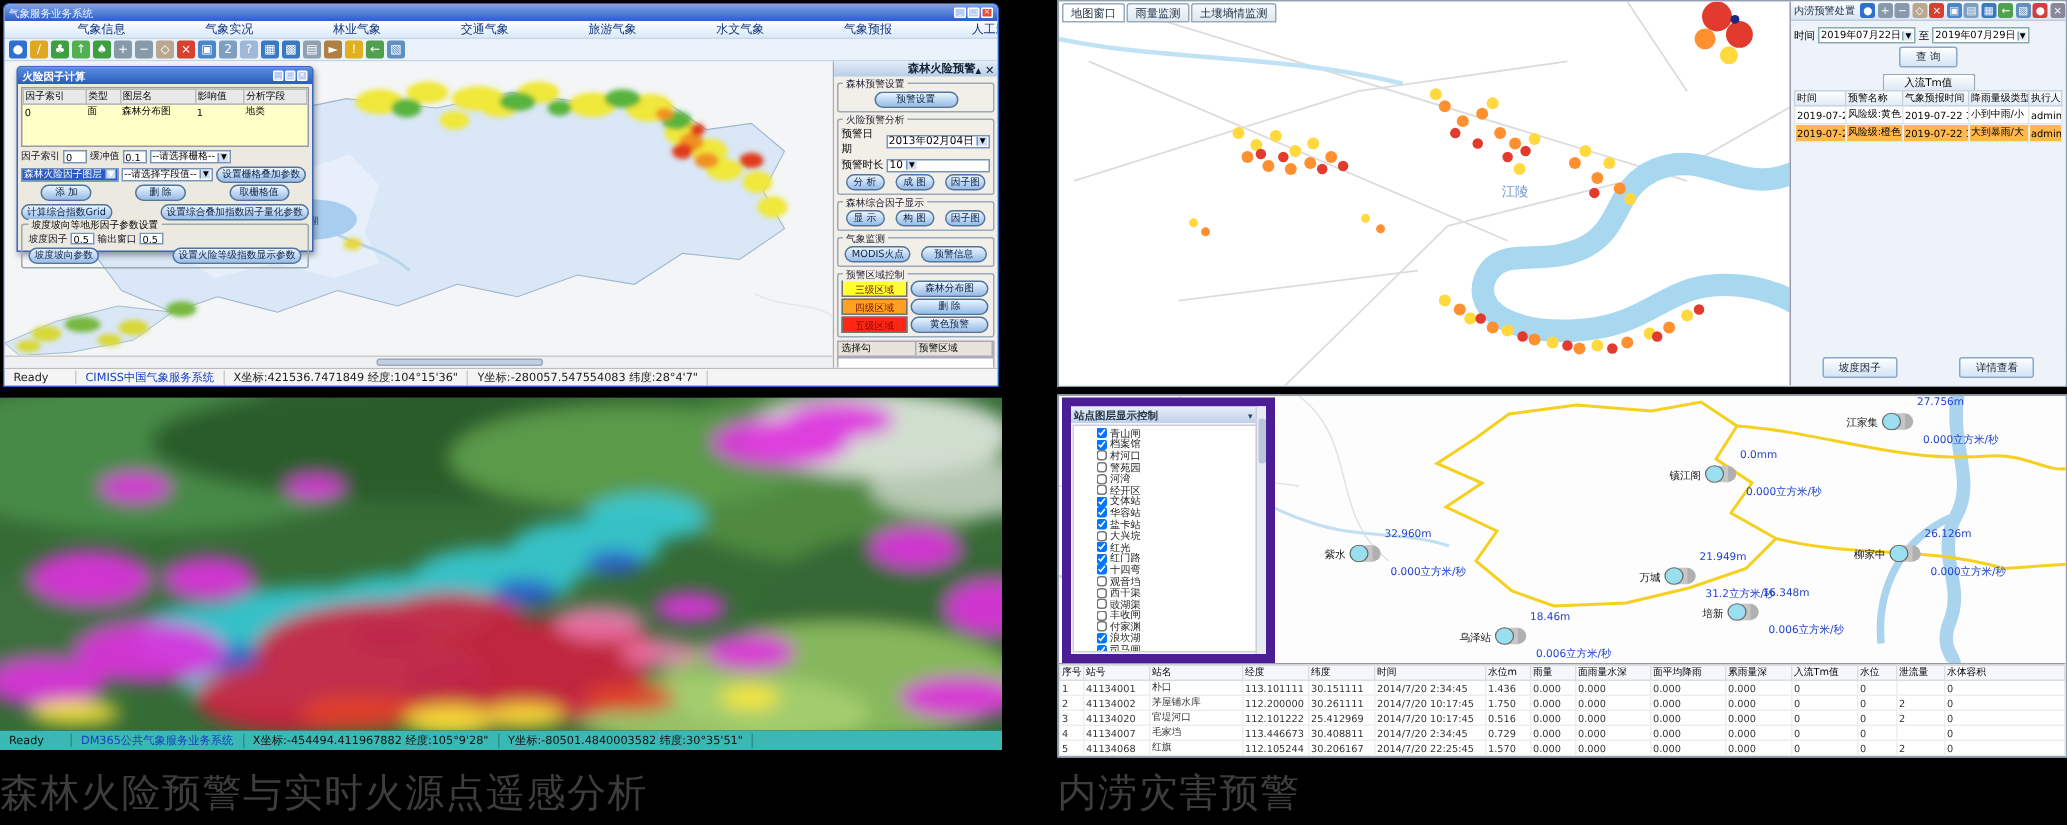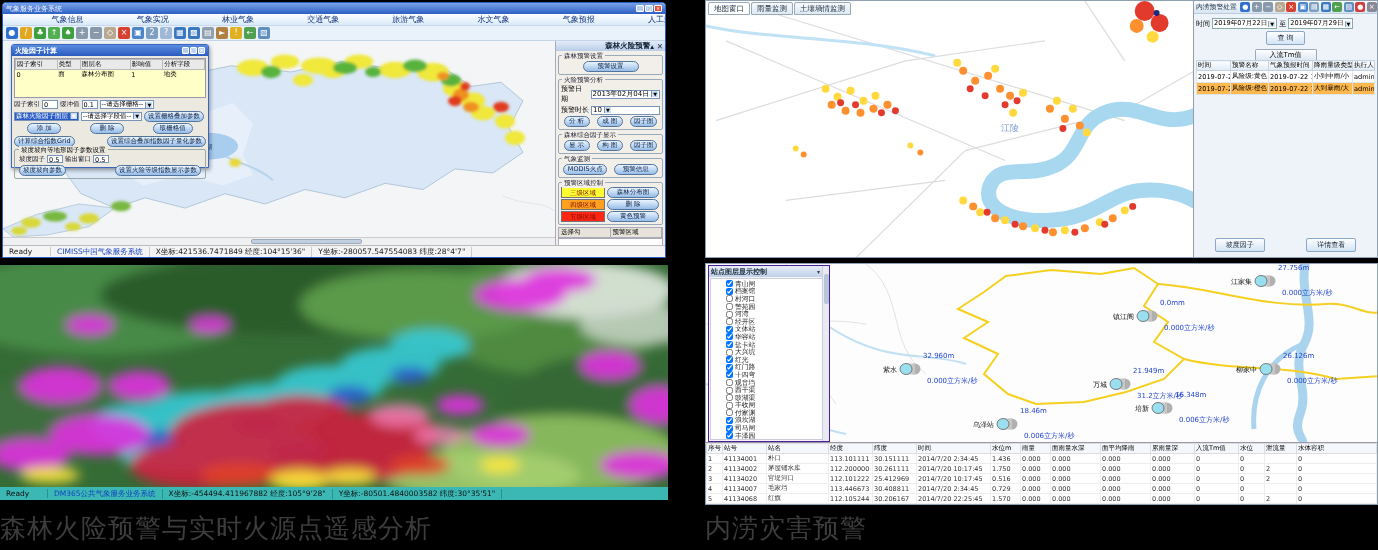--- a/index.html
+++ b/index.html
@@ -93,21 +93,21 @@
 
   
   .bl { left:0; top:265px; width:668px; height:235px; background:#123; }
   .bl svg { display:block; }
   .bl-status { position:absolute; left:0; bottom:0; width:100%; height:13px; background:#3cb8b4; display:flex; align-items:center; font-size:7.5px; color:#111; }
   .bl-status .st-cell { border-right:1px solid #2a928e; }
 
   
   .br { left:705px; top:263px; width:673px; height:242px; background:#fff; border:1px solid #90a0b0; }
   .br-map { position:absolute; left:0; top:0; width:673px; height:180px; }
-  .layer-panel { position:absolute; left:2px; top:1px; width:122px; height:177px; background:#f4f6f9; border:1px solid #4c1d95; display:flex; flex-direction:column; z-index:5; }
+  .layer-panel { position:absolute; left:2px; top:1px; width:142px; height:177px; background:#f4f6f9; border:6px solid #4c1d95; display:flex; flex-direction:column; z-index:5; }
   .lp-title { height:11px; background:linear-gradient(#e8eef8,#bfd0e8); display:flex; align-items:center; justify-content:space-between;
         font-size:7px; font-weight:bold; color:#234; padding:0 2px; }
   .lp-btns span { font-size:6px; color:#345; margin-left:2px; }
   .lp-body { flex:1; background:#fff; margin:1px; border:1px solid #ccd; overflow:hidden; position:relative; padding:1px 8px 0 15px; }
   .lp-item { display:flex; align-items:center; height:7.6px; font-size:6.8px; color:#222; gap:2px; white-space:nowrap; }
   .lp-item input { width:7px; height:7px; margin:0; }
   .lp-scroll { position:absolute; right:0; top:0; bottom:0; width:7px; background:#e8ecf2; border-left:1px solid #ccd; }
   .lp-thumb { position:absolute; left:1px; top:8px; width:5px; height:30px; background:#b8c6da; border-radius:2px; }
   .station { position:absolute; z-index:4; font-size:7px; }
   .st-name { position:absolute; right:2px; top:1px; white-space:nowrap; color:#111; text-align:right; }

